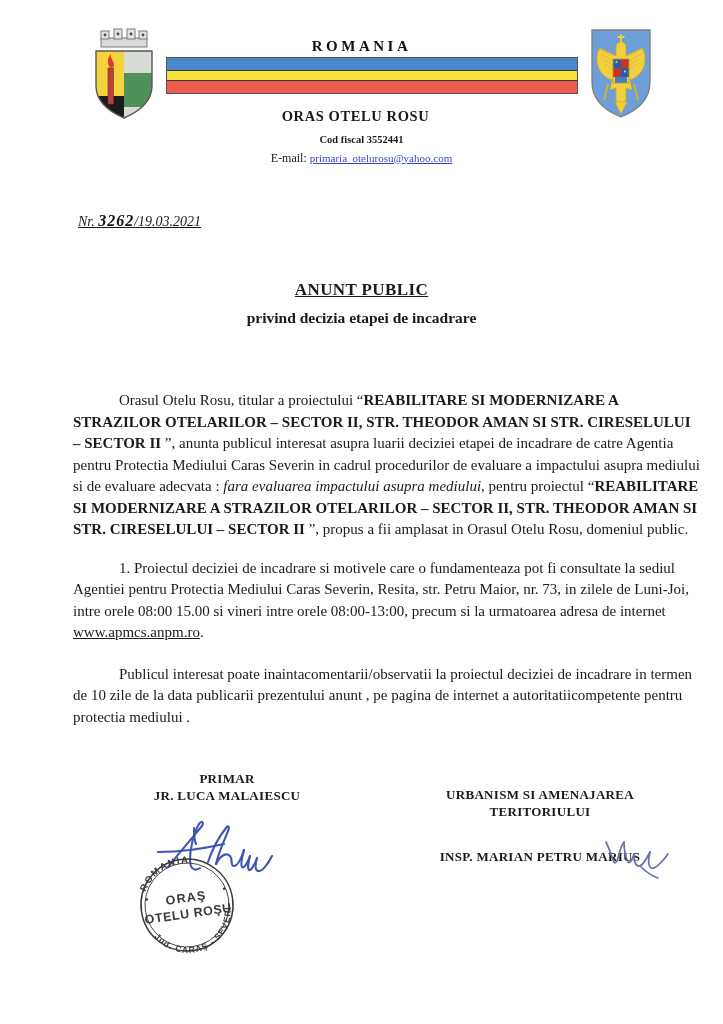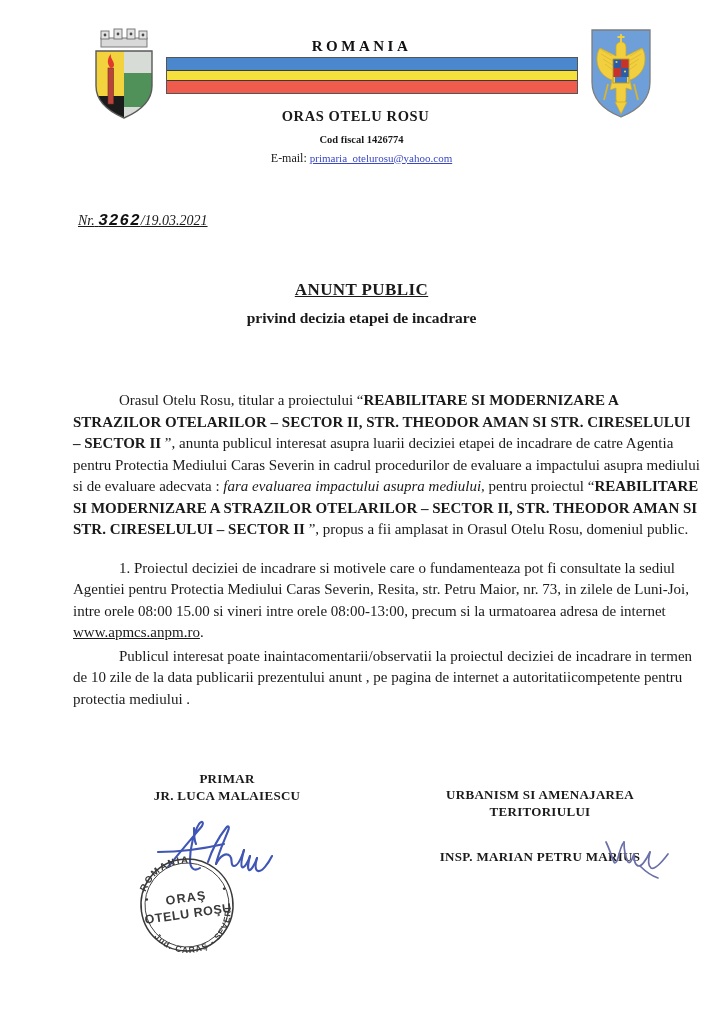--- a/index.html
+++ b/index.html
@@ -105,21 +105,21 @@
   .regnum {
     position: absolute;
     left: 78px;
     top: 212px;
     font-size: 14px;
     font-style: italic;
     text-decoration: underline;
     white-space: nowrap;
   }
   .regnum .hand {
-    font-family: Liberation Mono, monospace;
+    font-family: Liberation Serif, serif;
     font-style: italic;
     font-weight: bold;
     font-size: 16px;
     letter-spacing: 1px;
     color: #111;
   }
 
   
   .doc-title {
     position: absolute;
@@ -294,21 +294,21 @@
 
           <path d="M27,76 L33,88 L39,76 Z" fill="#f2cf3f" stroke="#c9a92c" stroke-width="0.7"></path>
         </g>
         <path d="M4,4 L62,4 L62,56 C62,74 48,85 33,91 C18,85 4,74 4,56 Z" fill="none" stroke="#7d7d7d" stroke-width="1.3"></path>
       </svg>
     </div>
 
     <div class="city-title nosel">ORAS OTELU ROSU</div>
 
     <div class="contact">
-      <div>Cod fiscal 1426774</div>
+      <div>Cod fiscal 3552441</div>
       <div class="email-line">
         <span>E-mail:</span>
         <a class="email-link" href="#">primaria_otelurosu@yahoo.com</a>
       </div>
     </div>
   </div>
 
   <div class="regnum">
     <span>Nr.</span>
     <span class="hand">3262</span><span>/19.03.2021</span>
@@ -322,21 +322,21 @@
   <div class="body-block">
 
     <p class="para">
       <span class="indent"></span><span>Orasul Otelu Rosu, titular a  proiectului  “</span><span class="b">REABILITARE SI MODERNIZARE A STRAZILOR OTELARILOR – SECTOR II, STR. THEODOR AMAN SI STR. CIRESELULUI – SECTOR II</span><span> ”, anunta publicul interesat asupra luarii deciziei etapei de incadrare de catre Agentia pentru Protectia Mediului Caras Severin in cadrul procedurilor de evaluare a impactului asupra mediului si de evaluare adecvata : </span><span class="i">fara evaluarea impactului asupra mediului,</span><span> pentru proiectul “</span><span class="b">REABILITARE SI MODERNIZARE A STRAZILOR OTELARILOR – SECTOR II, STR. THEODOR AMAN SI STR. CIRESELULUI – SECTOR II</span><span> ”,  propus a fii amplasat in  Orasul Otelu Rosu, domeniul public.</span>
     </p>
 
     <p class="para">
       <span class="indent"></span><span>1. Proiectul deciziei de incadrare si motivele care o fundamenteaza  pot fi consultate la sediul Agentiei pentru Protectia Mediului Caras Severin, Resita, str. Petru Maior, nr. 73, in zilele de Luni-Joi, intre orele 08:00 15.00 si vineri intre orele 08:00-13:00, precum si la urmatoarea adresa de internet </span><a class="u-link" href="#" style="color:#1a1a1a;">www.apmcs.anpm.ro</a><span>.</span>
     </p>
 
-    <p class="para" style="margin-top:2px;">
+    <p class="para" style="margin-top:20px;">
       <span class="indent"></span><span>Publicul interesat poate inaintacomentarii/observatii la proiectul deciziei de incadrare in termen de 10 zile de la data publicarii prezentului anunt , pe pagina de internet a autoritatiicompetente pentru protectia mediului .</span>
     </p>
   </div>
 
   <div class="sign-area">
 
     <div class="sign-left">
       <div>PRIMAR</div>
       <div>JR. LUCA MALAIESCU</div>
     </div>

